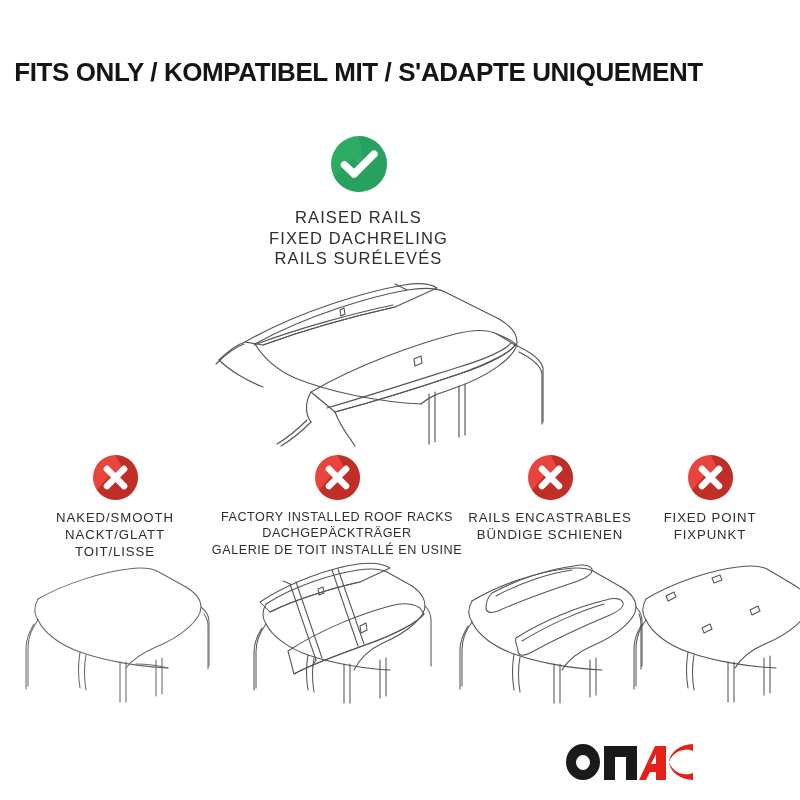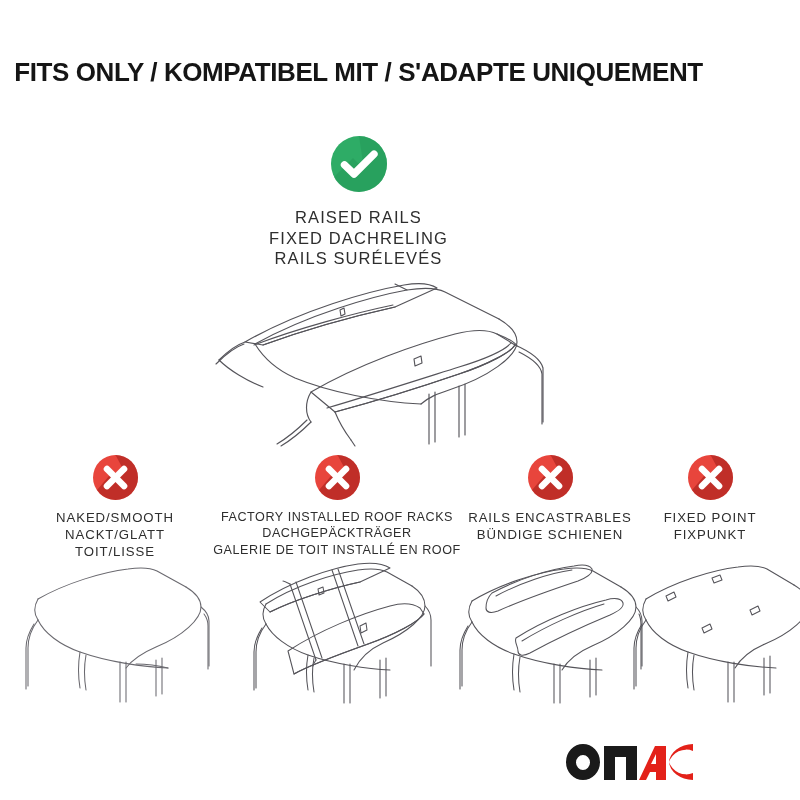--- a/index.html
+++ b/index.html
@@ -198,21 +198,21 @@
           <path d="M22.5 0 A22.5 22.5 0 0 1 22.5 45 A22.5 22.5 0 0 1 4 35 L16 21 L30 14 Z" fill="#9E1B18" opacity="0.55"></path>
           <g stroke="#ffffff" stroke-width="6.6" stroke-linecap="round">
             <line x1="14" y1="14" x2="31" y2="31"></line>
             <line x1="31" y1="14" x2="14" y2="31"></line>
           </g>
         </svg>
       </div>
       <div class="col-labels">
         <div>FACTORY INSTALLED ROOF RACKS</div>
         <div>DACHGEPÄCKTRÄGER</div>
-        <div>GALERIE DE TOIT INSTALLÉ EN ROOF</div>
+        <div>GALERIE DE TOIT INSTALLÉ EN USINE</div>
       </div>
     </div>
 
     <div class="col col-2">
       <div class="badge-no">
         <svg width="45" height="45" viewBox="0 0 45 45">
           <circle cx="22.5" cy="22.5" r="22.5" fill="#E8453C"></circle>
           <path d="M22.5 0 A22.5 22.5 0 0 1 22.5 45 A22.5 22.5 0 0 1 4 35 L16 21 L30 14 Z" fill="#9E1B18" opacity="0.55"></path>
           <g stroke="#ffffff" stroke-width="6.6" stroke-linecap="round">
             <line x1="14" y1="14" x2="31" y2="31"></line>

